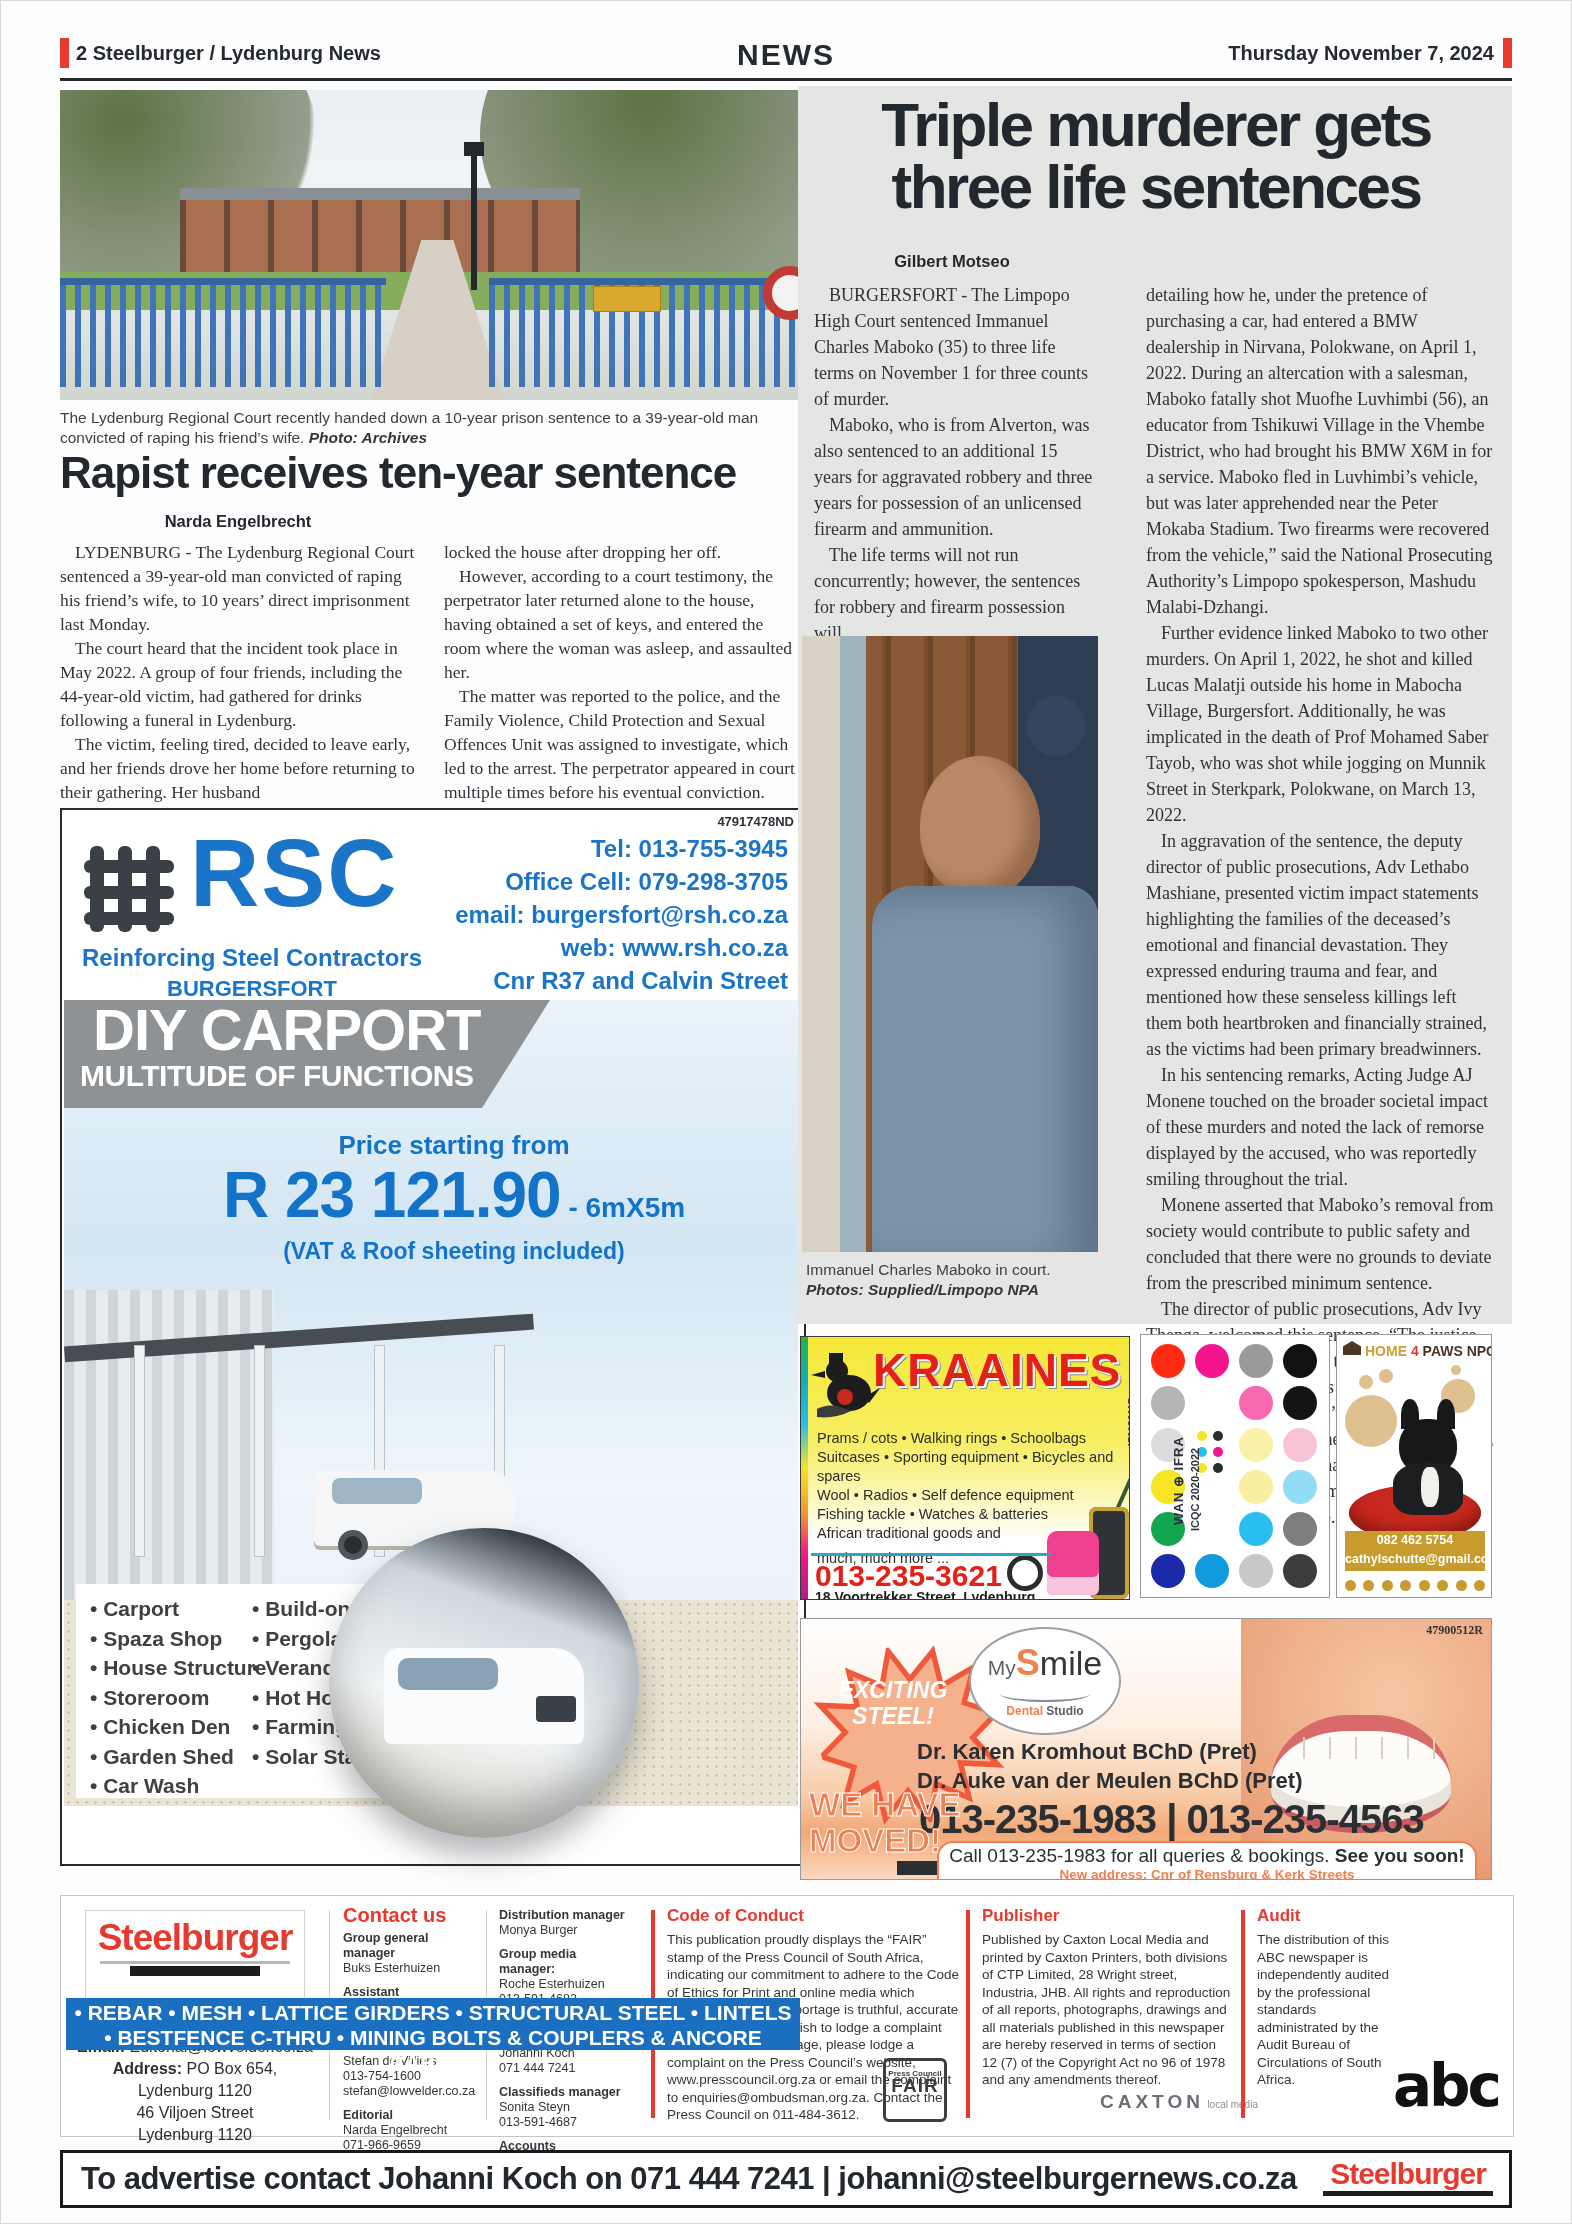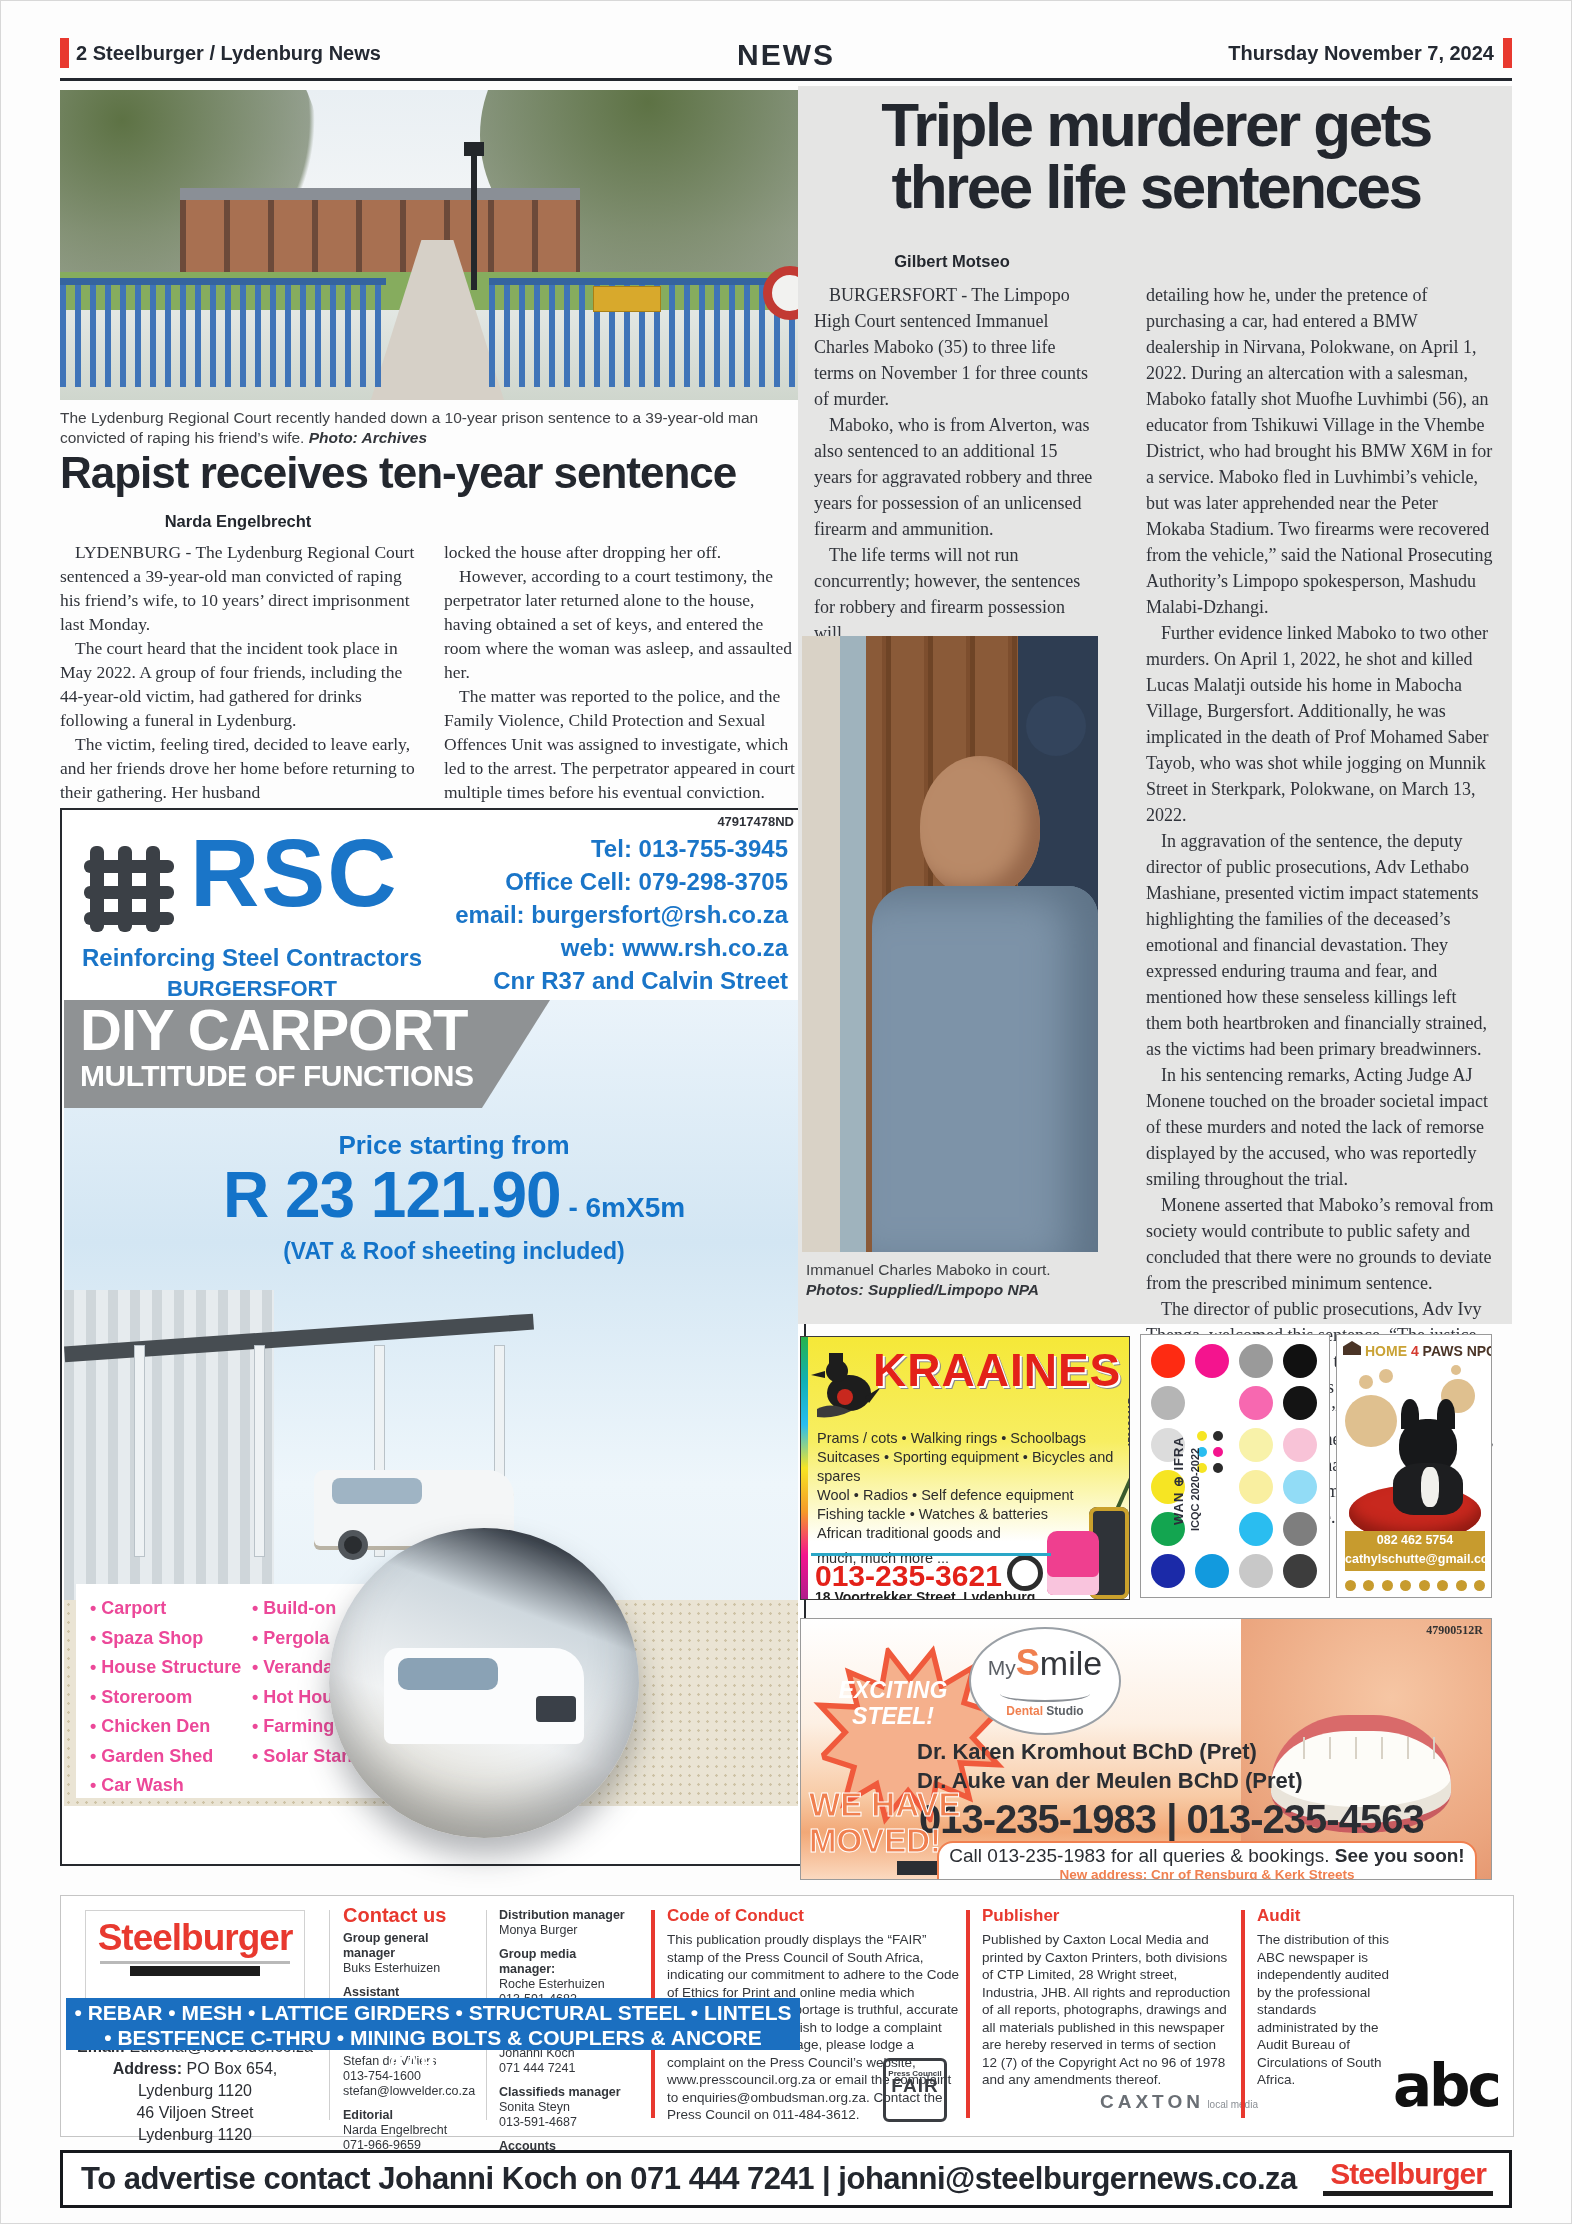--- a/index.html
+++ b/index.html
@@ -48,21 +48,21 @@
   .rsc-grid{position:absolute;left:22px;top:36px;}
   .rsc-name{position:absolute;left:128px;top:8px;font-size:96px;font-weight:800;color:#1a75c8;letter-spacing:2px;}
   .rsc-sub1{position:absolute;left:10px;top:134px;width:360px;text-align:center;font-size:24px;font-weight:800;color:#1a75c8;}
   .rsc-sub2{position:absolute;left:10px;top:166px;width:360px;text-align:center;font-size:22px;font-weight:800;color:#1a75c8;}
   .rsc-contacts{position:absolute;right:16px;top:22px;width:350px;text-align:right;
                 font-size:24px;line-height:33px;font-weight:800;color:#1a75c8;}
   .rsc-sky{position:absolute;left:2px;top:190px;width:734px;height:806px;
            background:linear-gradient(180deg,#eaf3fa 0%,#d3e6f3 30%,#eef6fb 60%,#e4eef5);}
   .diy{position:absolute;left:0px;top:0px;width:470px;height:108px;background:#8f9294;
        clip-path:polygon(0 0,100% 0,86% 100%,0 100%);color:#fff;padding-left:16px;}
-  .diy-t{font-size:58px;font-weight:800;letter-spacing:-1px;line-height:60px;}
+  .diy-t{font-size:58px;font-weight:800;letter-spacing:-1px;line-height:60px;margin-left:13px;}
   .diy-s{font-size:30px;font-weight:800;letter-spacing:-0.5px;line-height:32px;}
   .price-label{position:absolute;left:180px;top:130px;width:420px;text-align:center;font-size:26px;font-weight:800;color:#1373c9;}
   .price-row{position:absolute;left:110px;top:158px;width:560px;text-align:center;color:#1373c9;}
   .price-big{font-size:64px;font-weight:800;letter-spacing:-1px;}
   .price-suf{font-size:28px;font-weight:800;}
   .price-note{position:absolute;left:180px;top:238px;width:420px;text-align:center;font-size:23px;font-weight:800;color:#1373c9;}
   .cp-wall{position:absolute;left:0;top:290px;width:210px;height:330px;
            background:repeating-linear-gradient(90deg,#cfd6da 0 10px,#e6ebee 10px 22px);}
   .cp-roof{position:absolute;left:0;top:330px;width:470px;height:16px;background:#474d52;transform:rotate(-4deg);}
   .cp-post{position:absolute;width:9px;height:210px;background:#eef2f4;border:1px solid #b9c2c8;top:345px;}
@@ -71,21 +71,21 @@
   .cp-wheel{position:absolute;bottom:-14px;width:30px;height:30px;border-radius:50%;background:#2a2d30;border:6px solid #51565b;box-sizing:border-box;}
   .cp-ground{position:absolute;left:0;top:600px;width:734px;height:206px;background:#eae4d4;
              background-image:radial-gradient(#cdc2a5 1px,transparent 1.5px);background-size:9px 9px;}
   .cp-circle{position:absolute;left:265px;top:528px;width:310px;height:310px;border-radius:50%;
              background:linear-gradient(200deg,#3c434c 12%,#cfd8de 30%,#f2f4f5 60%,#d8d2c2);
              box-shadow:inset 0 -30px 45px rgba(40,45,55,.35),0 18px 30px rgba(40,45,55,.35);z-index:5;}
   .cc-truck{position:absolute;left:55px;top:120px;width:200px;height:96px;background:#fbfcfd;border-radius:14px 30px 8px 8px;}
   .cc-truck:before{content:"";position:absolute;left:14px;top:10px;width:100px;height:32px;background:#8aa2b5;border-radius:10px;}
   .cc-truck:after{content:"";position:absolute;right:8px;top:48px;width:40px;height:26px;background:#3a4048;border-radius:4px;}
   .rsc-feat{position:absolute;left:12px;top:584px;width:352px;height:214px;background:#fff;z-index:4;padding:10px 0 0 14px;box-sizing:border-box;}
-  .feat{font-size:18px;font-weight:800;color:#ec4899;line-height:29.5px;white-space:nowrap;}
+  .feat{font-size:21px;font-weight:800;color:#404040;line-height:29.5px;white-space:nowrap;}
   .feat-c2{position:absolute;left:176px;top:10px;}
   .rsc-strip{position:absolute;left:2px;top:998px;width:734px;height:52px;background:#1b6fc0;color:#fff;
              text-align:center;font-size:21px;font-weight:800;line-height:25px;padding-top:2px;box-sizing:border-box;z-index:6;}
 
   
   .r-gray{left:798px;top:86px;width:714px;height:1238px;background:#e5e5e4;}
   .r-headline{left:806px;top:94px;width:700px;text-align:center;font-size:62px;font-weight:800;
               letter-spacing:-2.5px;line-height:62px;color:#23272e;}
   .r-byline{left:812px;top:252px;width:280px;text-align:center;font-size:16.5px;font-weight:700;color:#23272e;}
   .r-col{top:282px;font-size:18px;line-height:26px;color:#30333a;}

